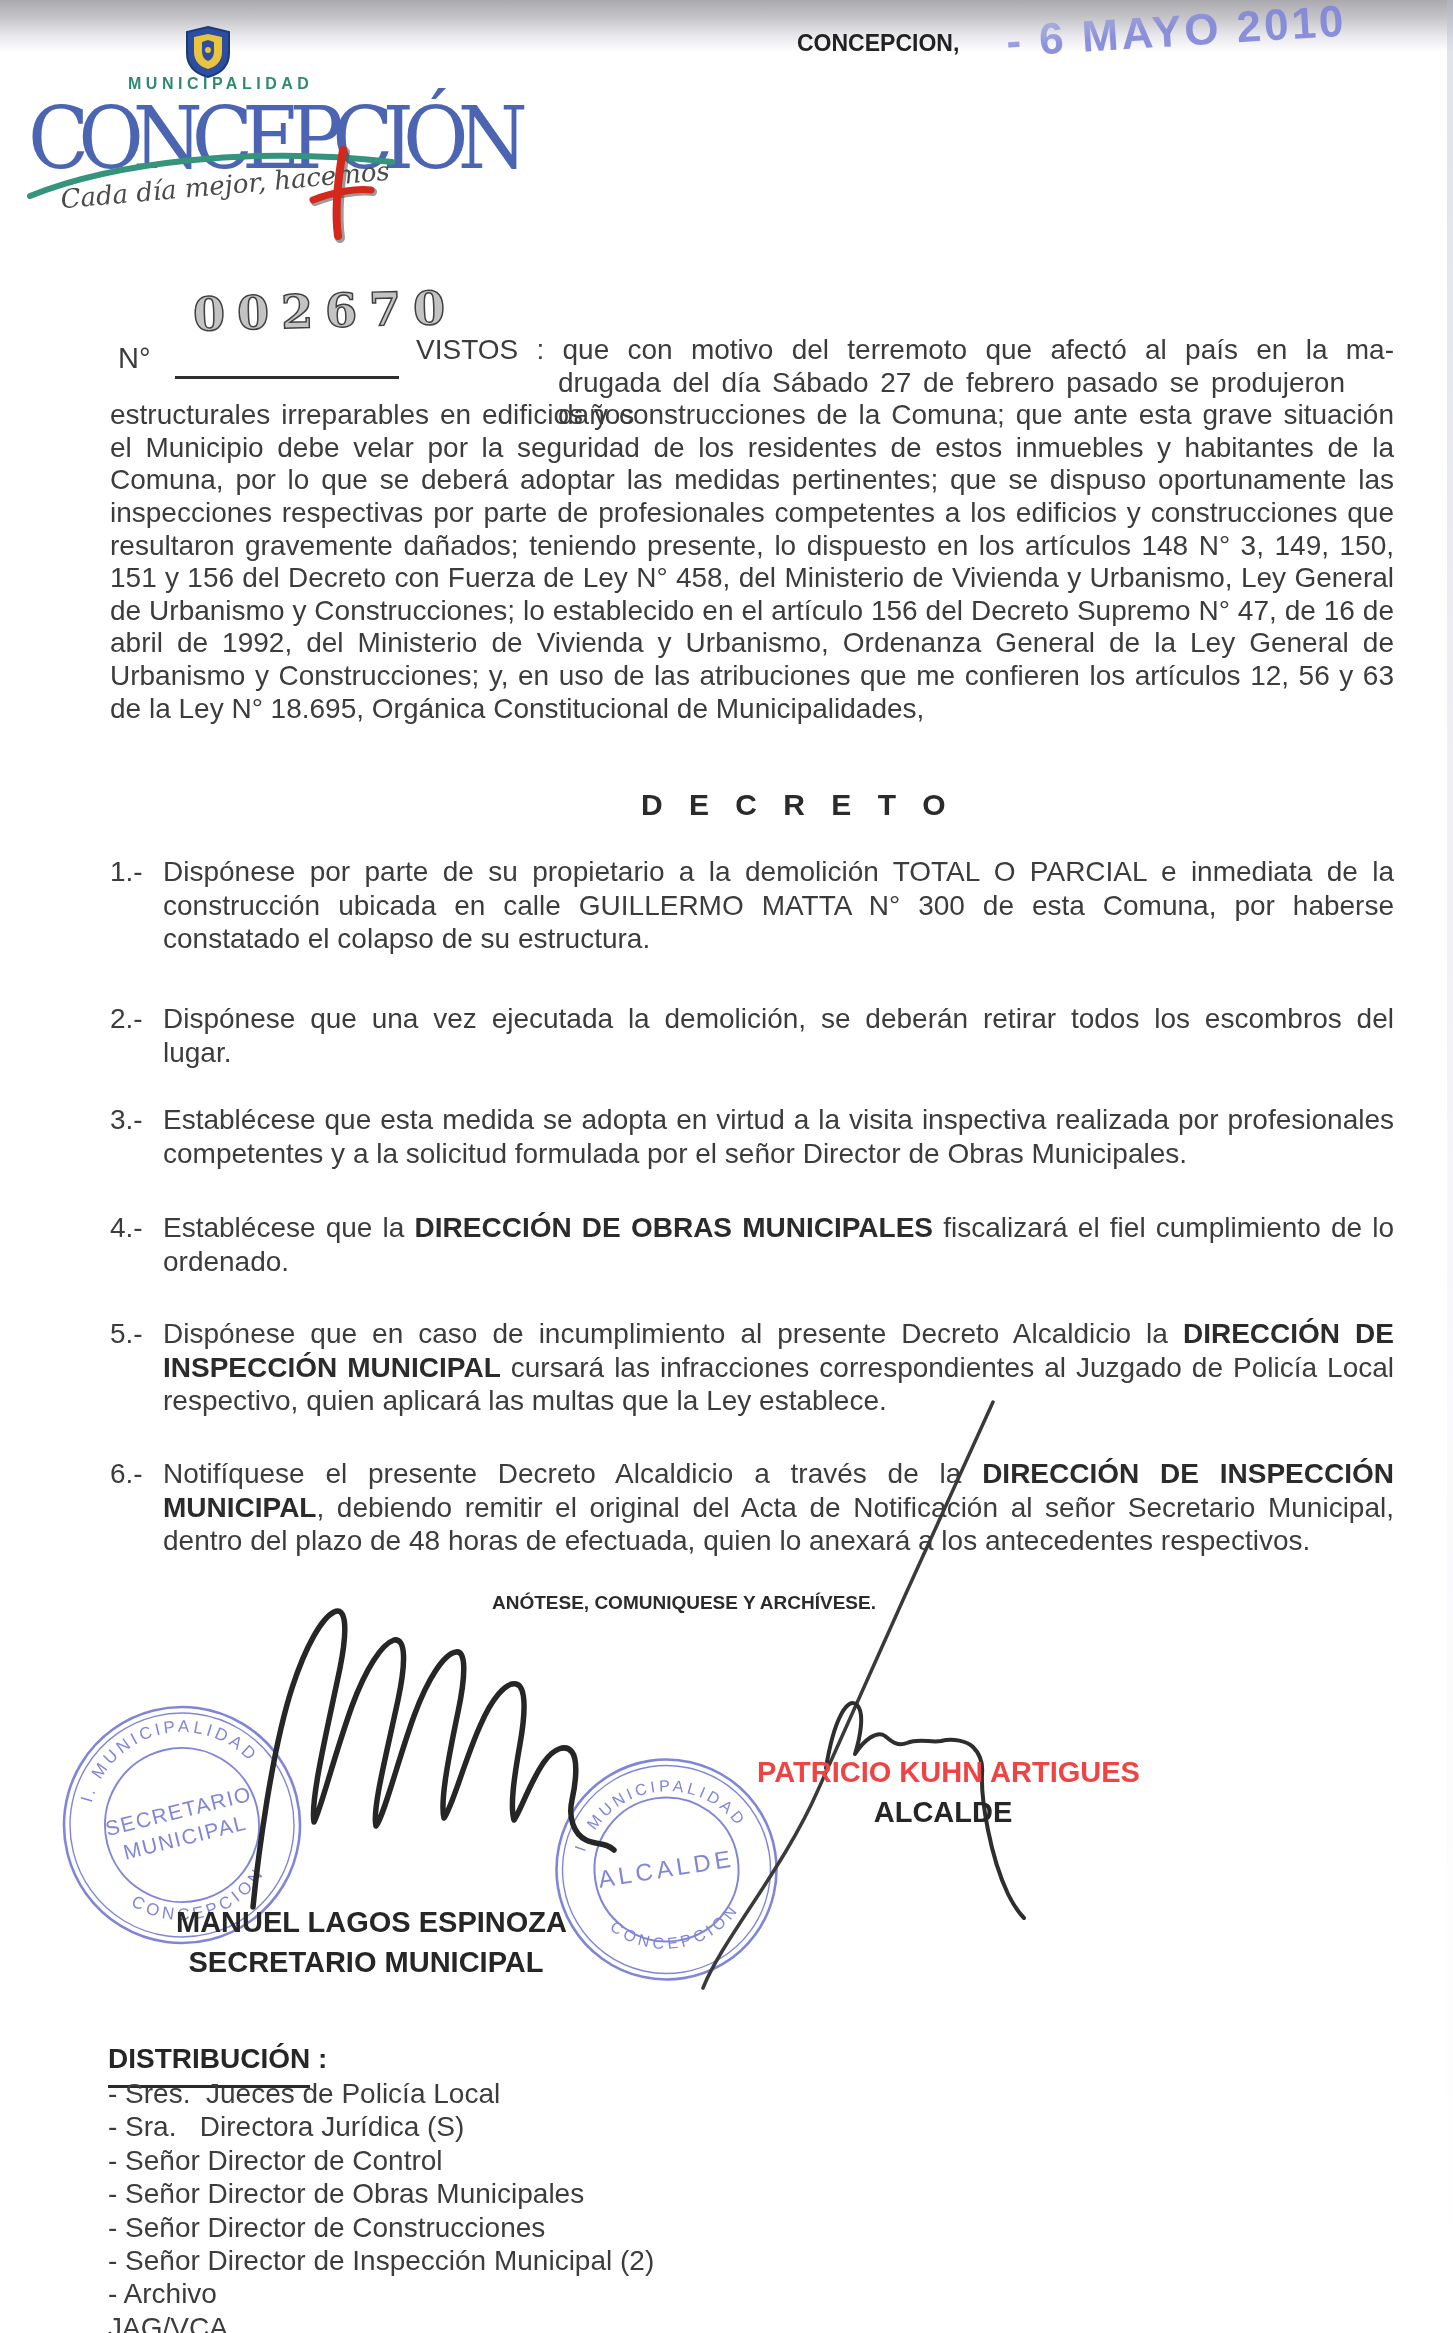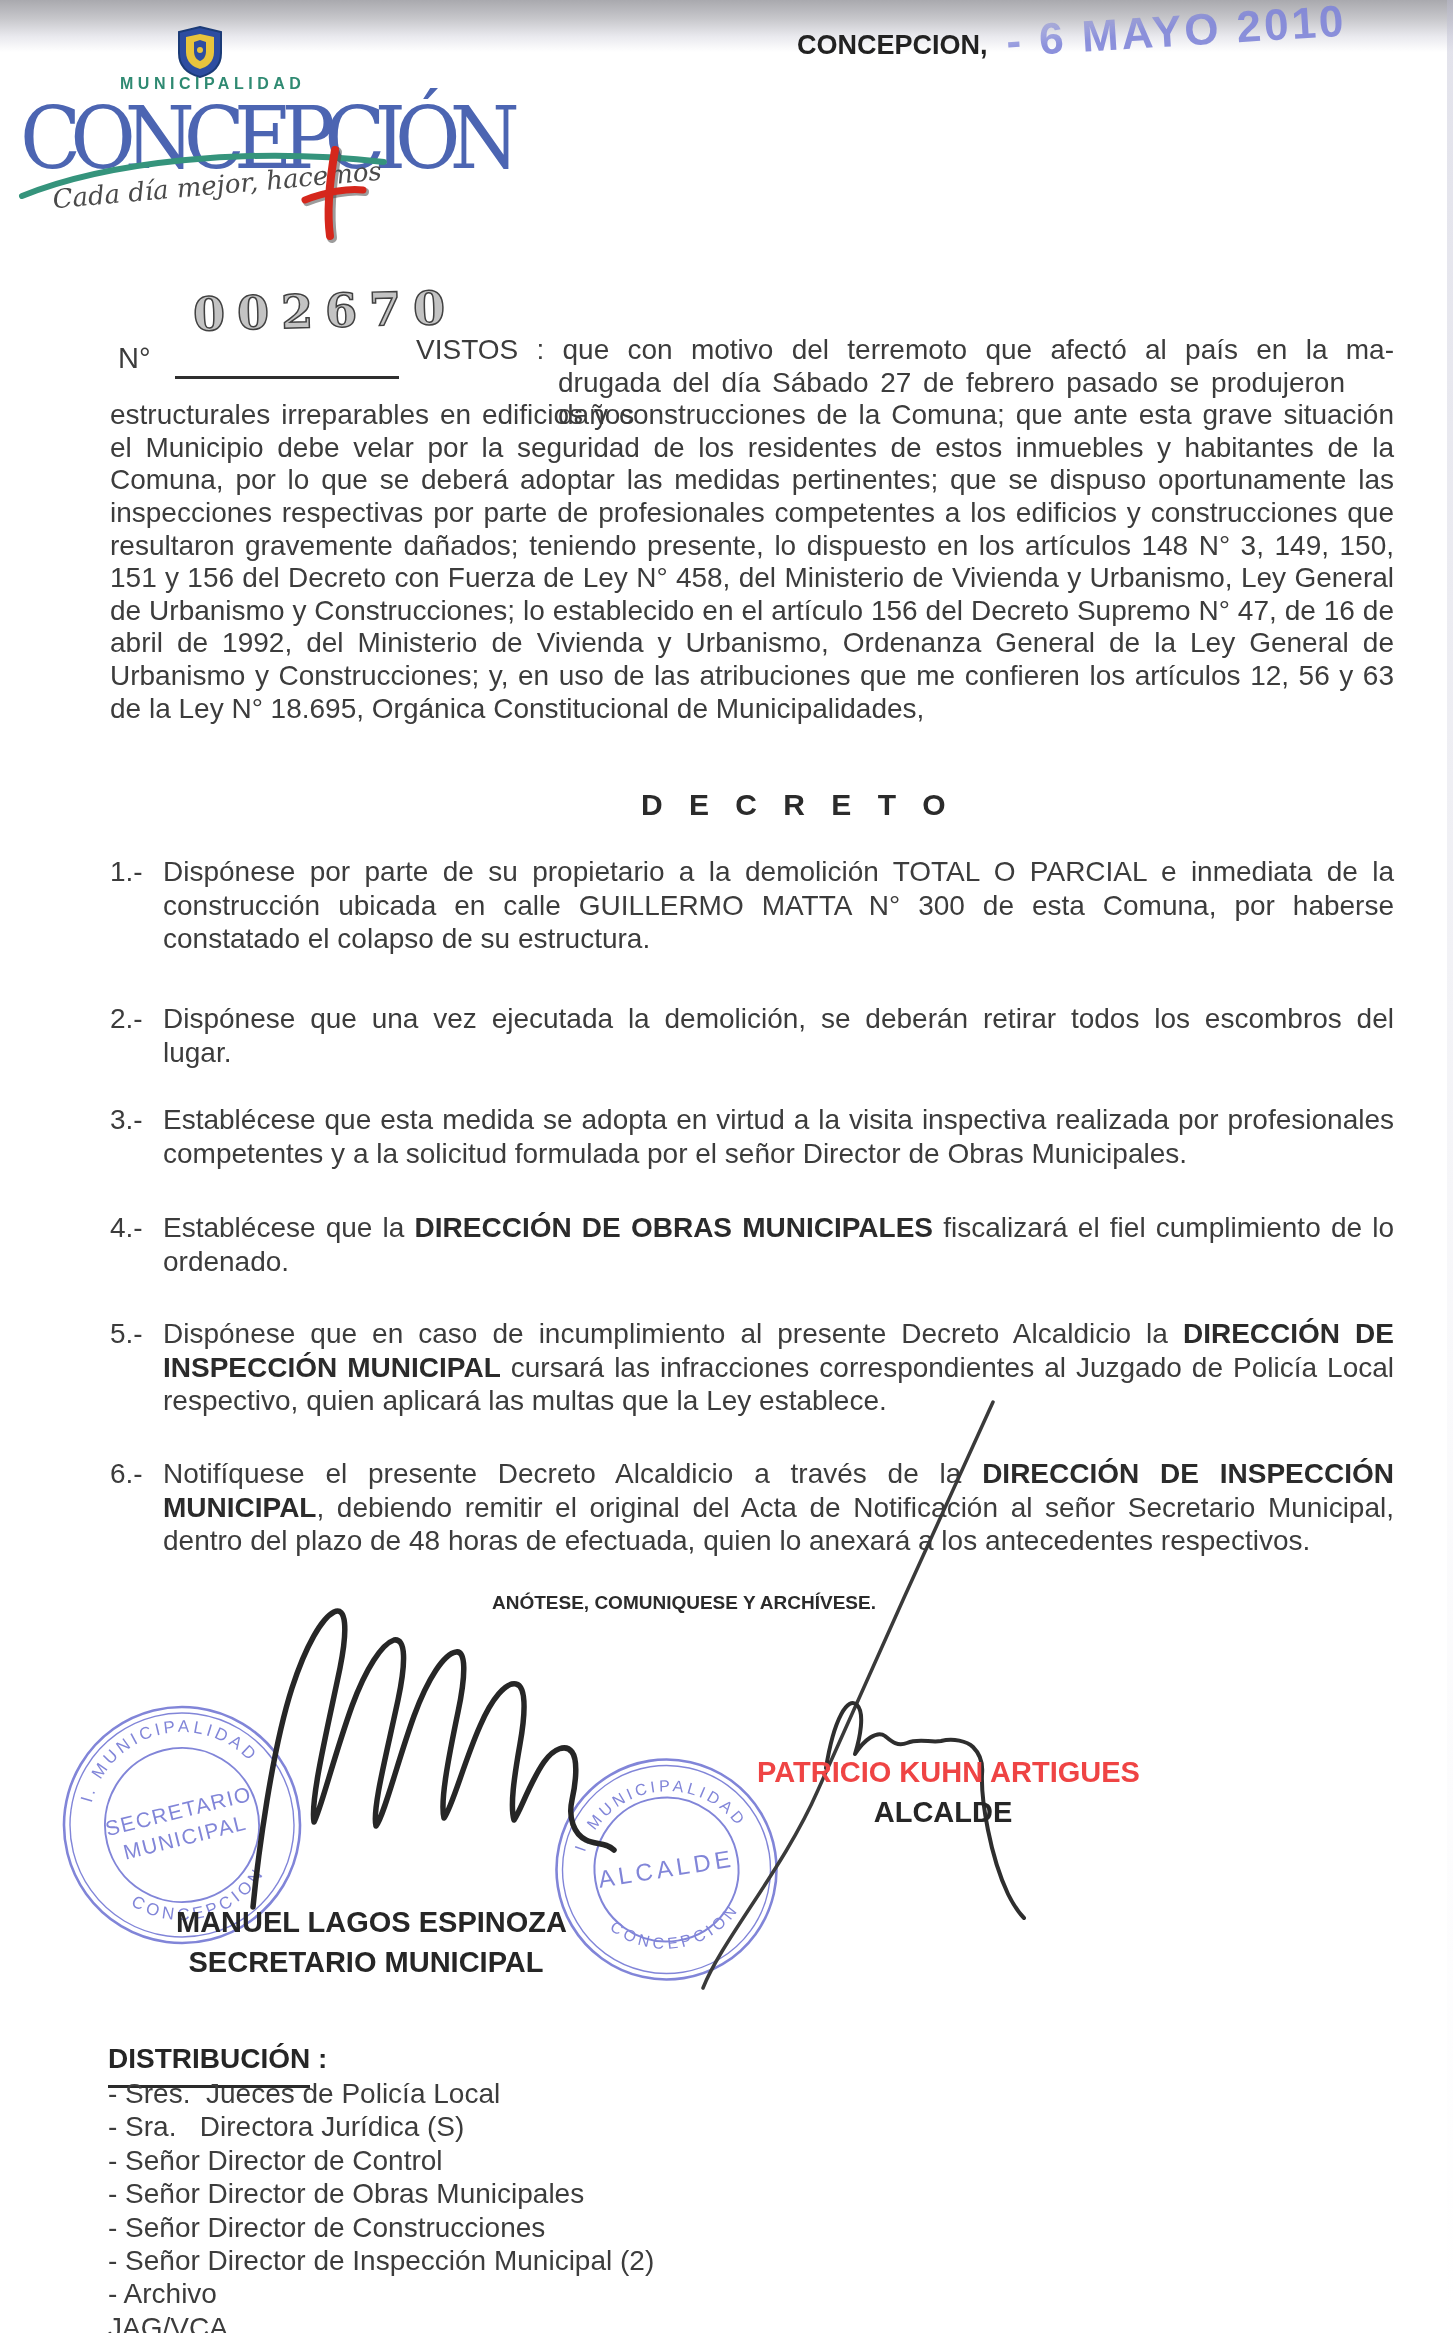--- a/index.html
+++ b/index.html
@@ -5,35 +5,35 @@
   html,body{margin:0;padding:0;background:#ffffff;}
   .page{position:relative;width:1453px;height:2333px;overflow:hidden;background:#fff;
         font-family:"Liberation Sans",sans-serif;color:#3c3c3c;font-size:28px;}
   
   .scan-band{position:absolute;left:0;top:0;width:100%;height:52px;
     background:linear-gradient(#a9a9ae 0%,#c6c6ca 35%,#e9e9ee 70%,#ffffff 100%);}
   .scan-edge-right{position:absolute;right:0;top:0;width:6px;height:100%;
     background:linear-gradient(rgba(190,190,210,.45),rgba(210,210,225,.12) 60%,rgba(210,210,225,0));}
 
   
-  .logo{position:absolute;left:16px;top:26px;width:380px;height:205px;}
+  .logo{position:absolute;left:24px;top:26px;width:380px;height:205px;}
   .logo-shield{position:absolute;left:160px;top:0;}
   .logo-org{position:absolute;left:104px;top:49px;color:#2f8a72;font-weight:bold;
     font-size:16px;letter-spacing:4.5px;}
   .logo-word{position:absolute;left:4px;top:62px;color:#3d58ac;opacity:.92;
     font-family:"DejaVu Serif",serif;font-size:80px;letter-spacing:-11px;
     transform:scaleY(1.08);transform-origin:left top;white-space:nowrap;}
   .logo-swoosh{position:absolute;left:0;top:108px;}
   .logo-tag{position:absolute;left:36px;top:144px;color:#4a4a4a;
     font-family:"DejaVu Serif",serif;font-style:italic;font-size:26px;
     transform:rotate(-5deg);white-space:nowrap;}
   .logo-cross{position:absolute;left:283px;top:118px;}
 
   
-  .place-label{position:absolute;left:797px;top:30px;font-weight:bold;font-size:27px;color:#222;}
+  .place-label{position:absolute;left:797px;top:30px;font-weight:bold;font-size:23px;color:#222;}
   .date-stamp{position:absolute;left:1006px;top:6px;font-weight:bold;font-size:44px;
     letter-spacing:3px;color:rgba(128,133,216,.9);transform:rotate(-3.5deg);white-space:nowrap;
     -webkit-mask-image:linear-gradient(175deg,rgba(0,0,0,.3) 0%,#000 45%);
     mask-image:linear-gradient(175deg,rgba(0,0,0,.3) 0%,#000 45%);}
 
   
   .num-label{position:absolute;left:118px;top:342px;font-size:29px;}
   .num-underline{position:absolute;left:175px;top:376px;width:224px;height:3px;background:#2f2f2f;}
   .num-stamp{position:absolute;left:193px;top:284px;font-family:"DejaVu Serif",serif;
     font-weight:bold;font-size:46px;letter-spacing:12px;color:rgba(105,105,105,.4);

